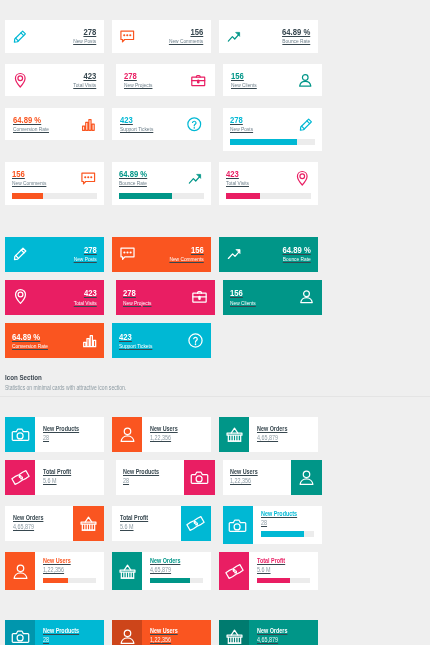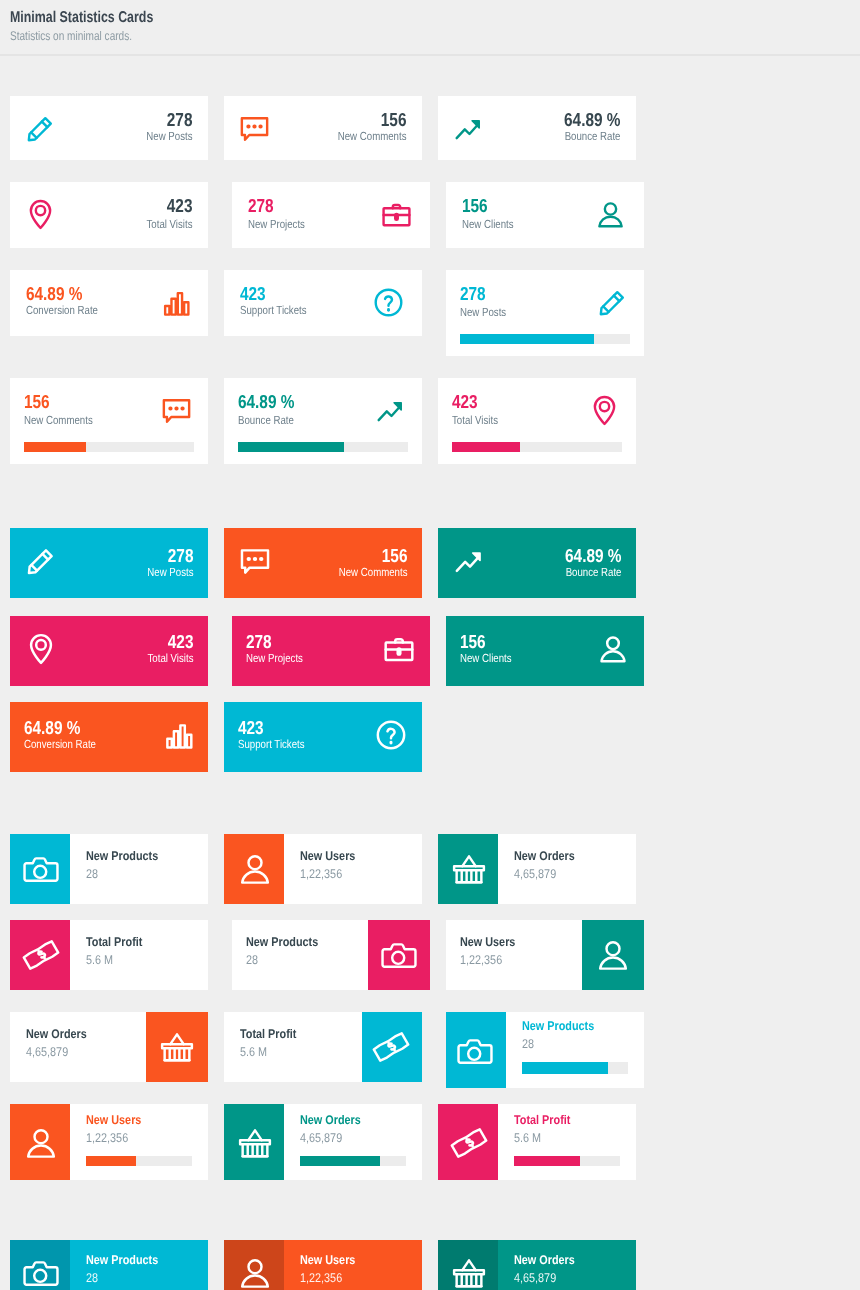--- a/index.html
+++ b/index.html
@@ -8,21 +8,21 @@
   body {
     background:#efefef;
     font-family:"Liberation Sans", sans-serif;
     color:#37474f;
     -webkit-font-smoothing:antialiased;
   }
   .wrap { width:430px; overflow:hidden; }
   .sec-head { padding:3.5px 5px 5px 5px; border-bottom:1px solid #e4e4e4; }
   .sec-title { font-size:7.8px; font-weight:bold; color:#3b4650; line-height:9px; transform:scaleX(0.795); transform-origin:left center; width:126%;}
   .sec-sub { font-size:6.3px; color:#8d9ba3; line-height:7px; margin-top:2px; transform:scaleX(0.80); transform-origin:left center; width:125%;}
-  .grid { display:flex; flex-wrap:wrap; padding:20px 5px 0.8px 5px; }
+  .grid { display:flex; flex-wrap:wrap; padding:20px 5px 0.8px 5px;text-decoration:underline; }
   .grid .card { width:98.75px; margin-right:8.33px; margin-bottom:11.2px; }
   .grid.tight .card { margin-bottom:8.3px; }
   .grid.sec4 .card { margin-bottom:9.5px; }
   .grid.sec4 { padding-top:18.5px; }
   .grid.tight { padding-bottom:2.6px; }
   .grid.pb4 { padding-bottom:3px; }
   .grid .card.gap-lg { margin-bottom:11.5px; }
   .grid .card:nth-child(4n) { margin-right:12px; }
 
   
@@ -70,24 +70,20 @@
   .icard.tall .body { justify-content:center; }
   .icard .bar { margin-top:5px; }
   svg { display:block; }
   .ic svg { width:100%; height:100%; }
 </style>
 </head>
 <body>
 
 <div class="wrap">
     <div class="section">
-      <div class="sec-head">
-        <div class="sec-title">Minimal Statistics Cards</div>
-        <div class="sec-sub">Statistics on minimal cards.</div>
-      </div>
       <div class="grid">
         <div class="card">
           <div class="mcard right">
             <span class="ic">
               <svg viewBox="0 0 24 24" fill="none" stroke="#00b8d4" stroke-width="1.75" stroke-linecap="round" stroke-linejoin="round">
                 <path d="M15.5 4.5l4 4L8 20l-4.5.5L4 16 15.5 4.5z"></path>
                 <path d="M13 7l4 4"></path>
                 <path d="M5.2 14.8l4 4"></path>
               </svg>
             </span>
@@ -389,20 +385,24 @@
                 <circle cx="12" cy="12" r="9.3"></circle>
                 <path d="M9.5 9.4a2.6 2.6 0 0 1 5.05.65c0 1.75-2.55 2.2-2.55 3.85v.45"></path>
                 <path d="M12 17.1v.5" stroke-width="2.1"></path>
               </svg>
             </span>
           </div>
         </div>
       </div>
     </div>
     <div class="section">
+      <div class="sec-head">
+        <div class="sec-title">Icon Section</div>
+        <div class="sec-sub">Statistics on minimal cards with attractive icon section.</div>
+      </div>
       <div class="grid tight pb4">
         <div class="card">
           <div class="icard">
             <div class="iconbox" style="background:#00b8d4">
               <span class="ic">
                 <svg viewBox="0 0 24 24" fill="none" stroke="#ffffff" stroke-width="1.55" stroke-linecap="round" stroke-linejoin="round">
                   <path d="M2.8 8.4h4l1.2-2.5a1 1 0 0 1 .9-.6h4.6a1 1 0 0 1 .9.6l1.2 2.5h5.6a1.2 1.2 0 0 1 1.2 1.2v8.6a1.2 1.2 0 0 1-1.2 1.2H2.8a1.2 1.2 0 0 1-1.2-1.2V9.6a1.2 1.2 0 0 1 1.2-1.2z" stroke-linejoin="round"></path>
                   <circle cx="11.5" cy="13.8" r="3.8"></circle>
                 </svg>
               </span>

